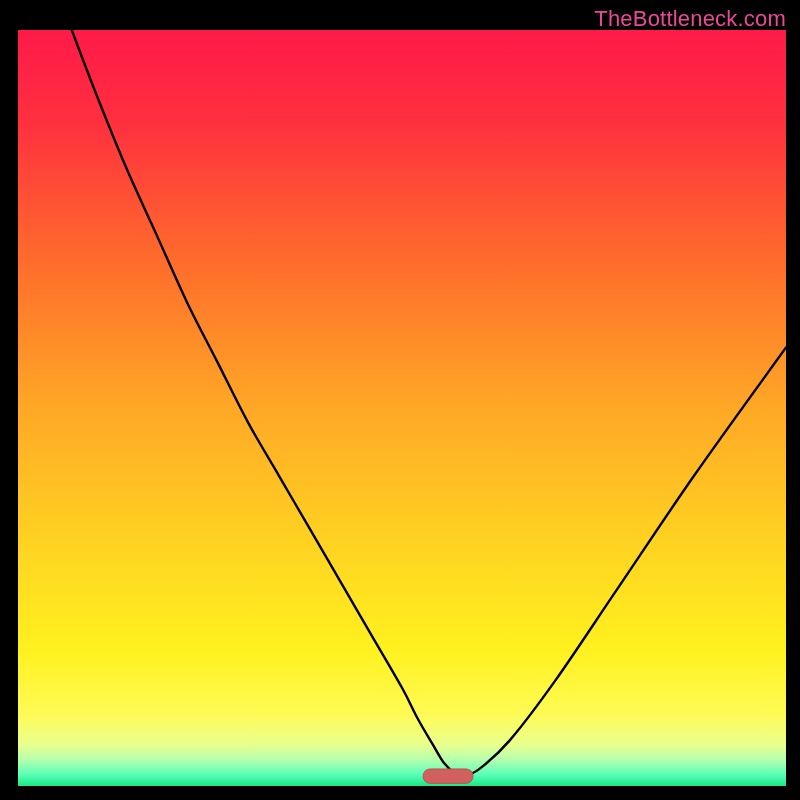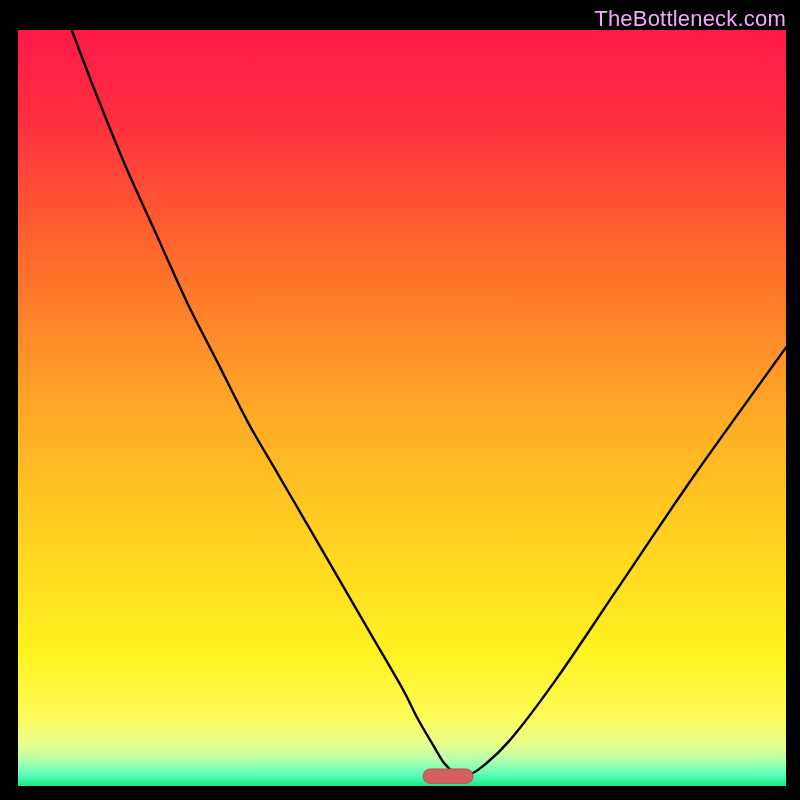--- a/index.html
+++ b/index.html
@@ -14,21 +14,21 @@
   .frame {
     position: relative;
     width: 800px;
     height: 800px;
     background: #000;
   }
   .watermark {
     position: absolute;
     top: 6px;
     right: 14px;
-    color: #f0abfc;
+    color: #ec4899;
     font-size: 22px;
     font-weight: 400;
     letter-spacing: 0.2px;
     user-select: none;
   }
   .plot {
     position: absolute;
     left: 18px;
     top: 30px;
     width: 768px;

